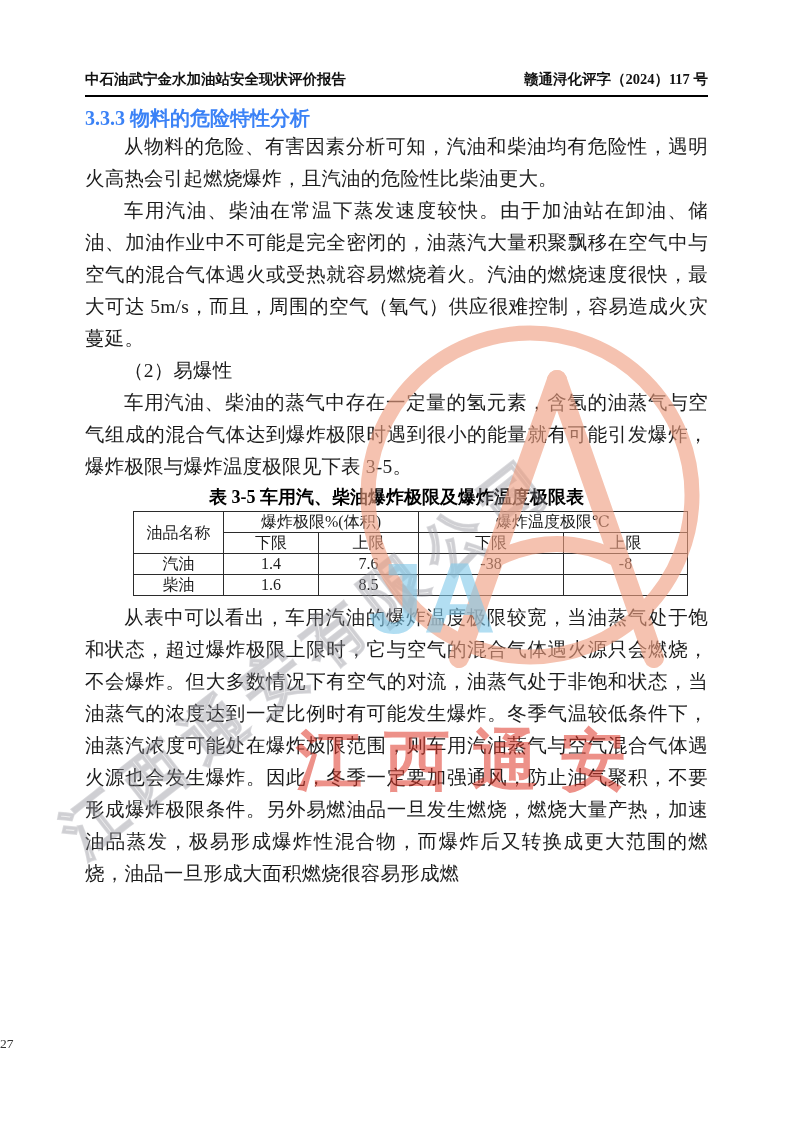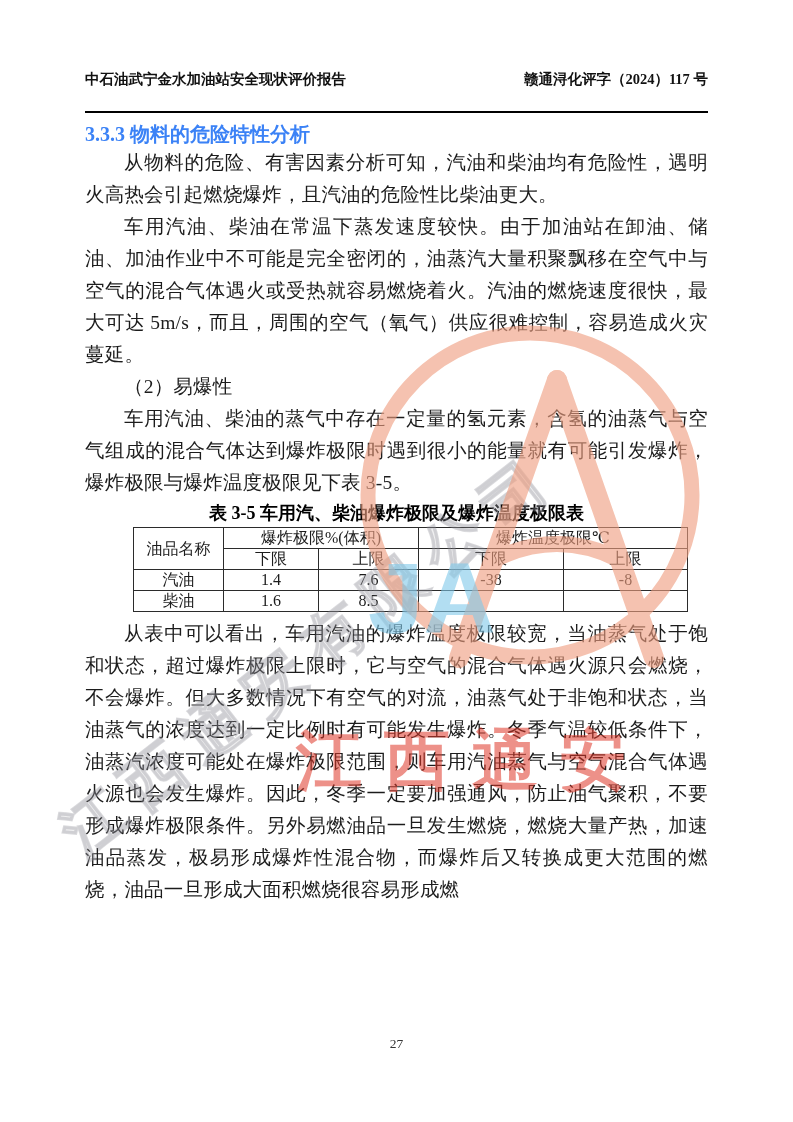--- a/index.html
+++ b/index.html
@@ -11,21 +11,21 @@
     font-family:"Liberation Serif","DejaVu Serif",serif;
     color:#1c1c1c;
     overflow:hidden;
   }
   .content{
     position:absolute;left:85px;top:70px;width:623px;
   }
   .doc-header{
     display:flex;justify-content:space-between;align-items:flex-end;
     font-size:14.5px;font-weight:bold;color:#111;
-    padding-bottom:22px;border-bottom:2px solid #000;
+    padding-bottom:6px;border-bottom:2px solid #000;
   }
   .section-heading{
     margin:8px 0 0 0;
     font-size:20px;font-weight:bold;color:#3b82f6;
     line-height:26px;
   }
   .body-text p{
     margin:0;
     font-size:19.5px;line-height:32px;
     text-indent:2em;
@@ -47,21 +47,21 @@
   table.spec td,table.spec th{
     border:1.6px solid #2b2b2b;
     text-align:center;vertical-align:middle;
     font-weight:normal;
     height:20px;line-height:20px;
     padding:0;
     overflow:hidden;white-space:nowrap;
   }
   .footer-pagenum{
     position:absolute;left:0;right:0;top:1036px;
-    text-align:center;font-size:13.5px;color:#333;
+    text-align:left;font-size:13.5px;color:#333;
   }
   
   .wm{position:absolute;pointer-events:none;}
   .wm-gray{
     left:70px;top:800px;
     font-size:62px;font-weight:bold;
     white-space:nowrap;letter-spacing:14px;
     color:rgba(158,158,164,0.16);
     -webkit-text-stroke:1.6px rgba(140,140,150,0.32);
     transform:rotate(-38deg);

